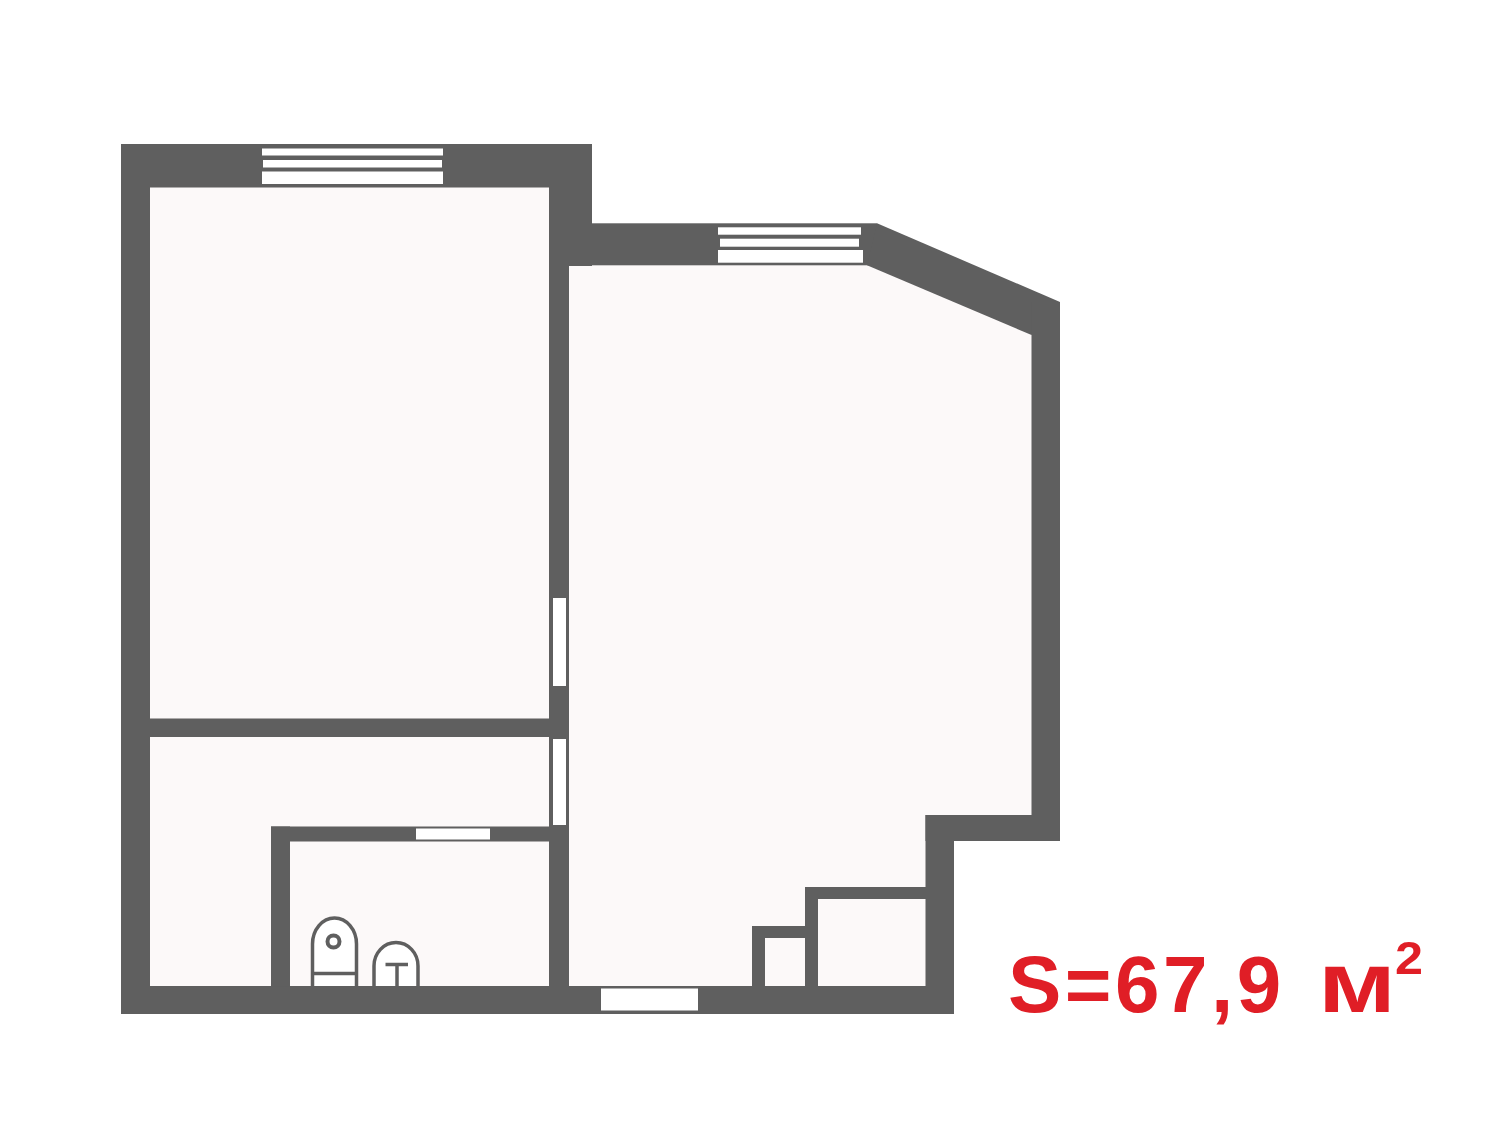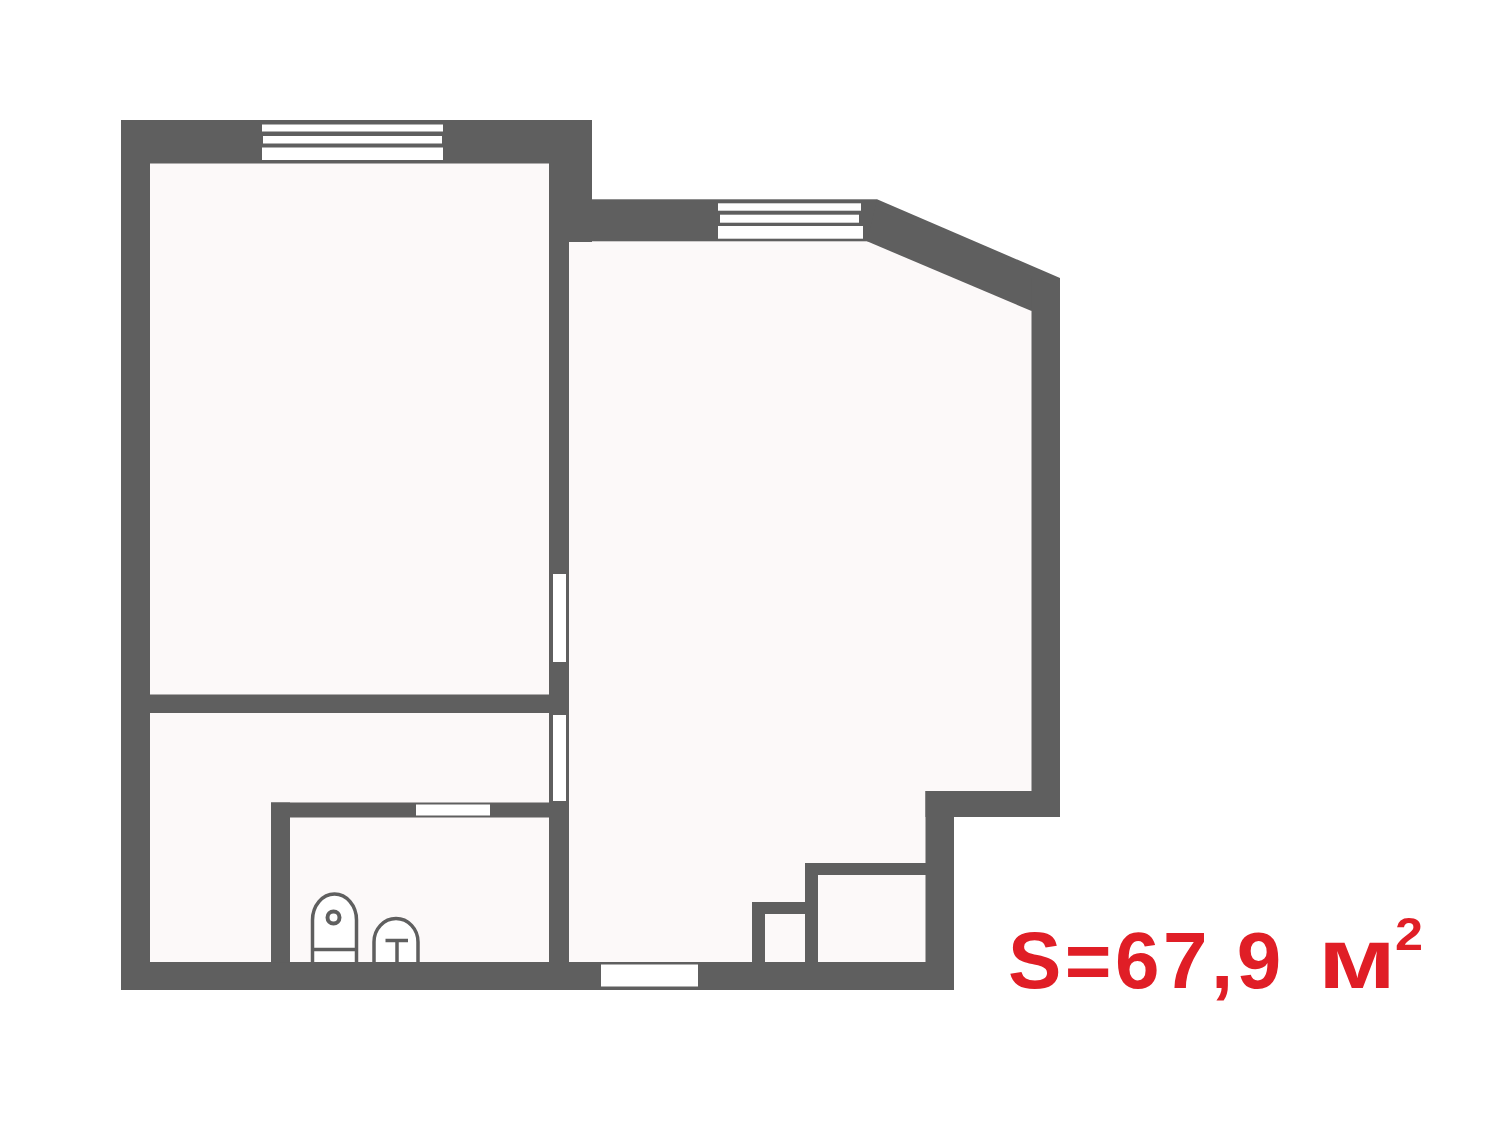--- a/index.html
+++ b/index.html
@@ -1,16 +1,16 @@
 <!DOCTYPE html>
 <html><head>
 <meta charset="utf-8">
 <style>
   html,body{margin:0;padding:0;background:#ffffff;}
-  .wrap{width:1500px;height:1041px;position:relative;background:#a21caf;overflow:hidden;}
+  .wrap{width:1500px;height:1041px;position:relative;background:#a21caf;overflow:hidden;margin-top:24px;}
   svg{display:block;}
   text{font-family:"Liberation Sans", sans-serif;}
 </style>
 </head>
 <body>
 <div class="wrap">
 <svg width="1500" height="1124" viewBox="0 0 1500 1124" xmlns="http://www.w3.org/2000/svg">
 
   <rect x="0" y="0" width="1500" height="1124" fill="#ffffff"></rect>
 

